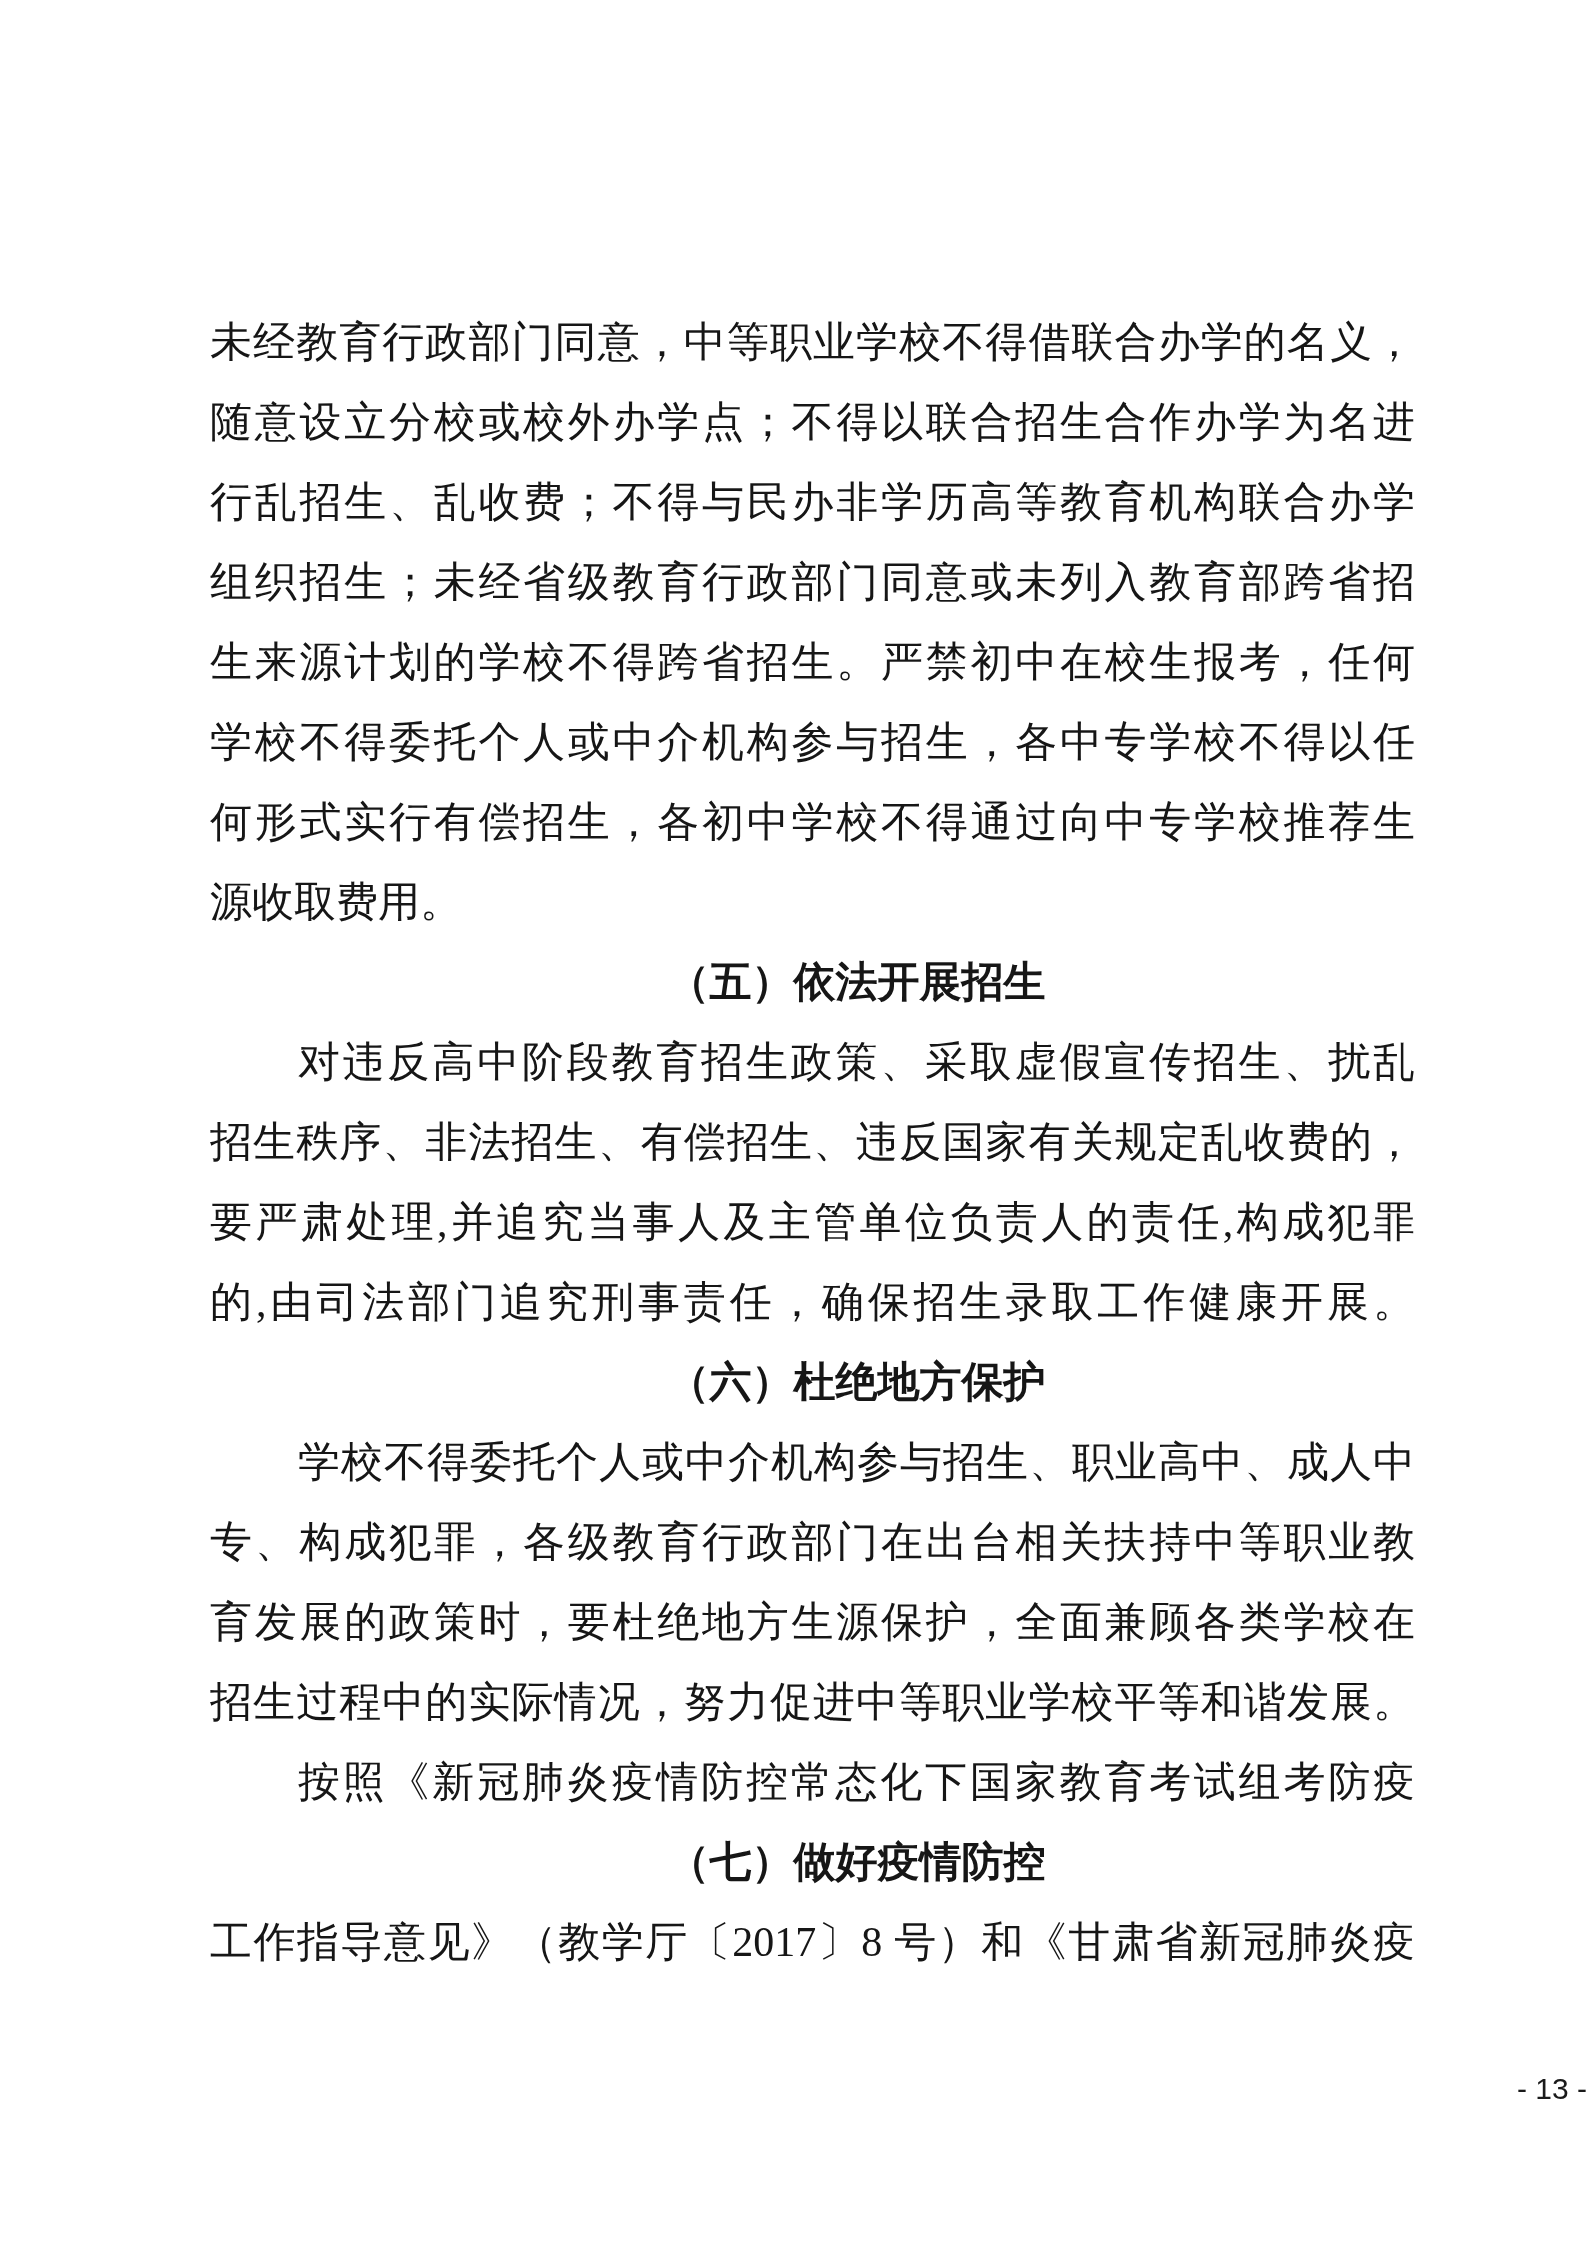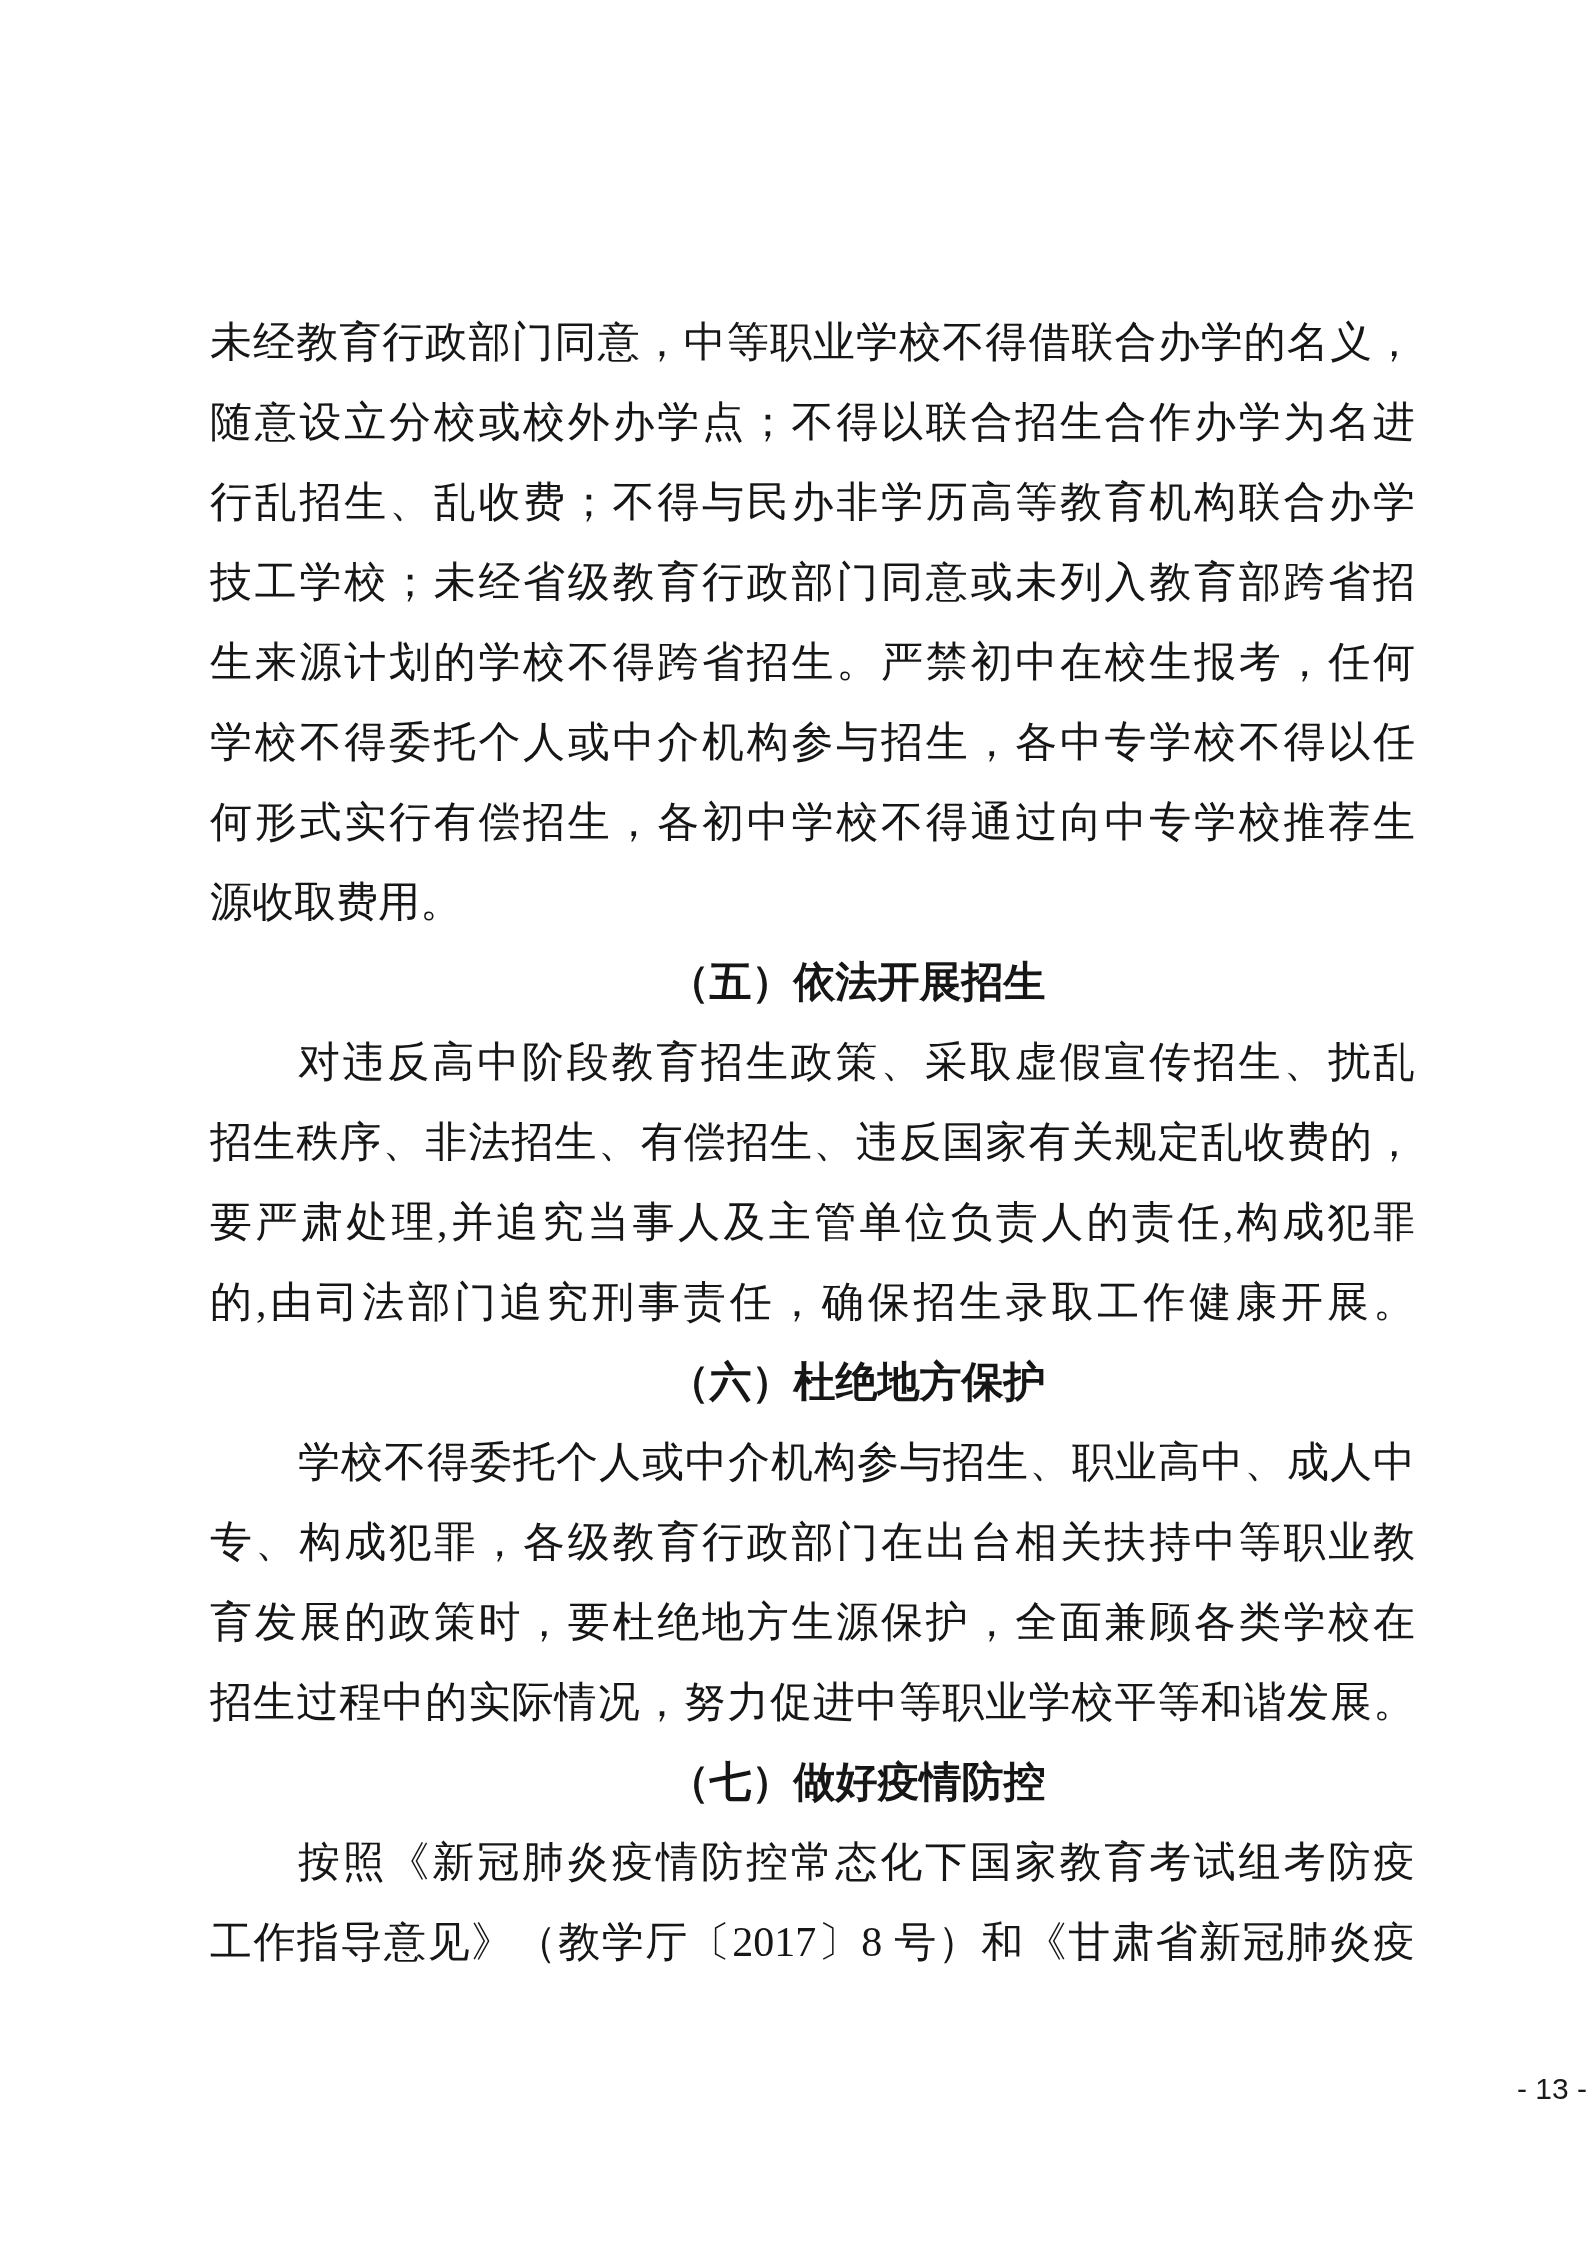--- a/index.html
+++ b/index.html
@@ -56,33 +56,33 @@
   }
 </style>
 </head>
 <body>
 
 <div class="page">
   <div class="content">
       <div class="line justify">未经教育行政部门同意，中等职业学校不得借联合办学的名义，</div>
       <div class="line justify">随意设立分校或校外办学点；不得以联合招生合作办学为名进</div>
       <div class="line justify">行乱招生、乱收费；不得与民办非学历高等教育机构联合办学</div>
-      <div class="line justify">技工学校；未经省级教育行政部门同意或未列入教育部跨省招</div>
+      <div class="line justify">组织招生；未经省级教育行政部门同意或未列入教育部跨省招</div>
       <div class="line justify">生来源计划的学校不得跨省招生。严禁初中在校生报考，任何</div>
       <div class="line justify">学校不得委托个人或中介机构参与招生，各中专学校不得以任</div>
       <div class="line justify">何形式实行有偿招生，各初中学校不得通过向中专学校推荐生</div>
       <div class="line">源收取费用。</div>
       <div class="line indent heading">（五）依法开展招生</div>
       <div class="line justify indent">对违反高中阶段教育招生政策、采取虚假宣传招生、扰乱</div>
       <div class="line justify">招生秩序、非法招生、有偿招生、违反国家有关规定乱收费的，</div>
       <div class="line justify">要严肃处理,并追究当事人及主管单位负责人的责任,构成犯罪</div>
       <div class="line justify">的,由司法部门追究刑事责任，确保招生录取工作健康开展。</div>
       <div class="line indent heading">（六）杜绝地方保护</div>
       <div class="line justify indent">学校不得委托个人或中介机构参与招生、职业高中、成人中</div>
       <div class="line justify">专、构成犯罪，各级教育行政部门在出台相关扶持中等职业教</div>
       <div class="line justify">育发展的政策时，要杜绝地方生源保护，全面兼顾各类学校在</div>
       <div class="line justify">招生过程中的实际情况，努力促进中等职业学校平等和谐发展。</div>
+      <div class="line justify indent">按照《新冠肺炎疫情防控常态化下国家教育考试组考防疫</div>
       <div class="line indent heading">（七）做好疫情防控</div>
-      <div class="line justify indent">按照《新冠肺炎疫情防控常态化下国家教育考试组考防疫</div>
       <div class="line justify">工作指导意见》（教学厅〔2017〕8 号）和《甘肃省新冠肺炎疫</div>
     </div>
   <div class="footer">- 13 -</div>
 </div>
 
 </body></html>

